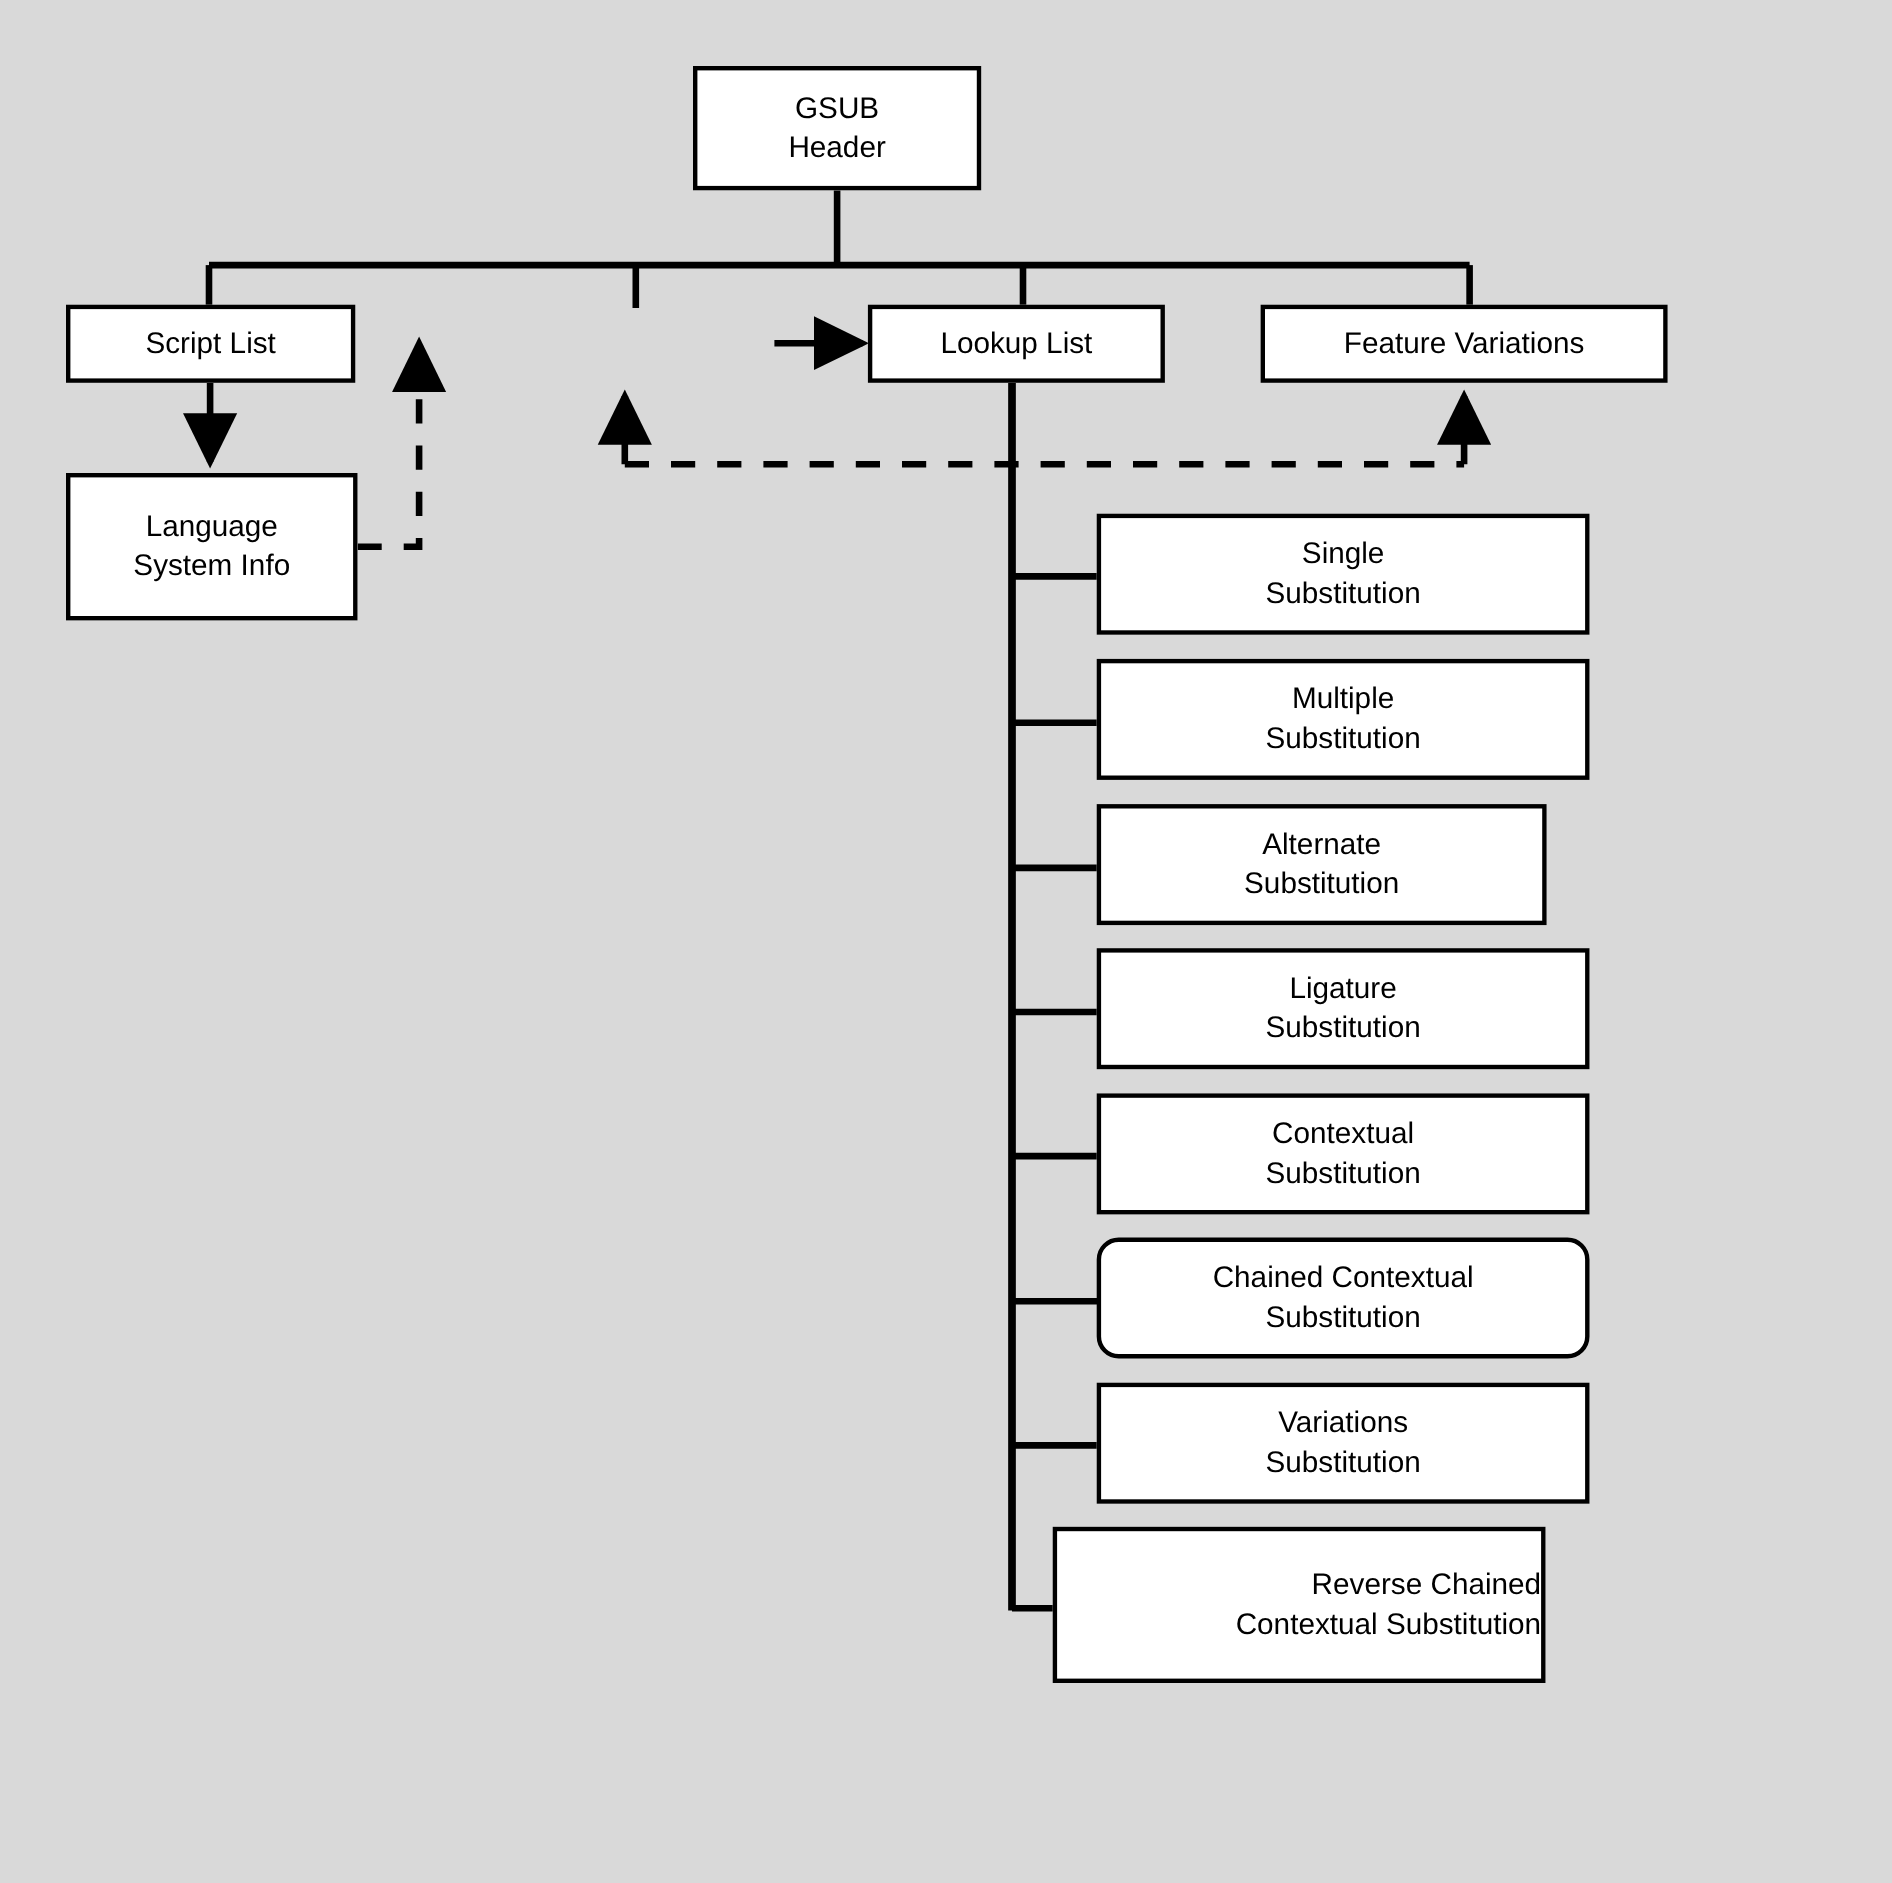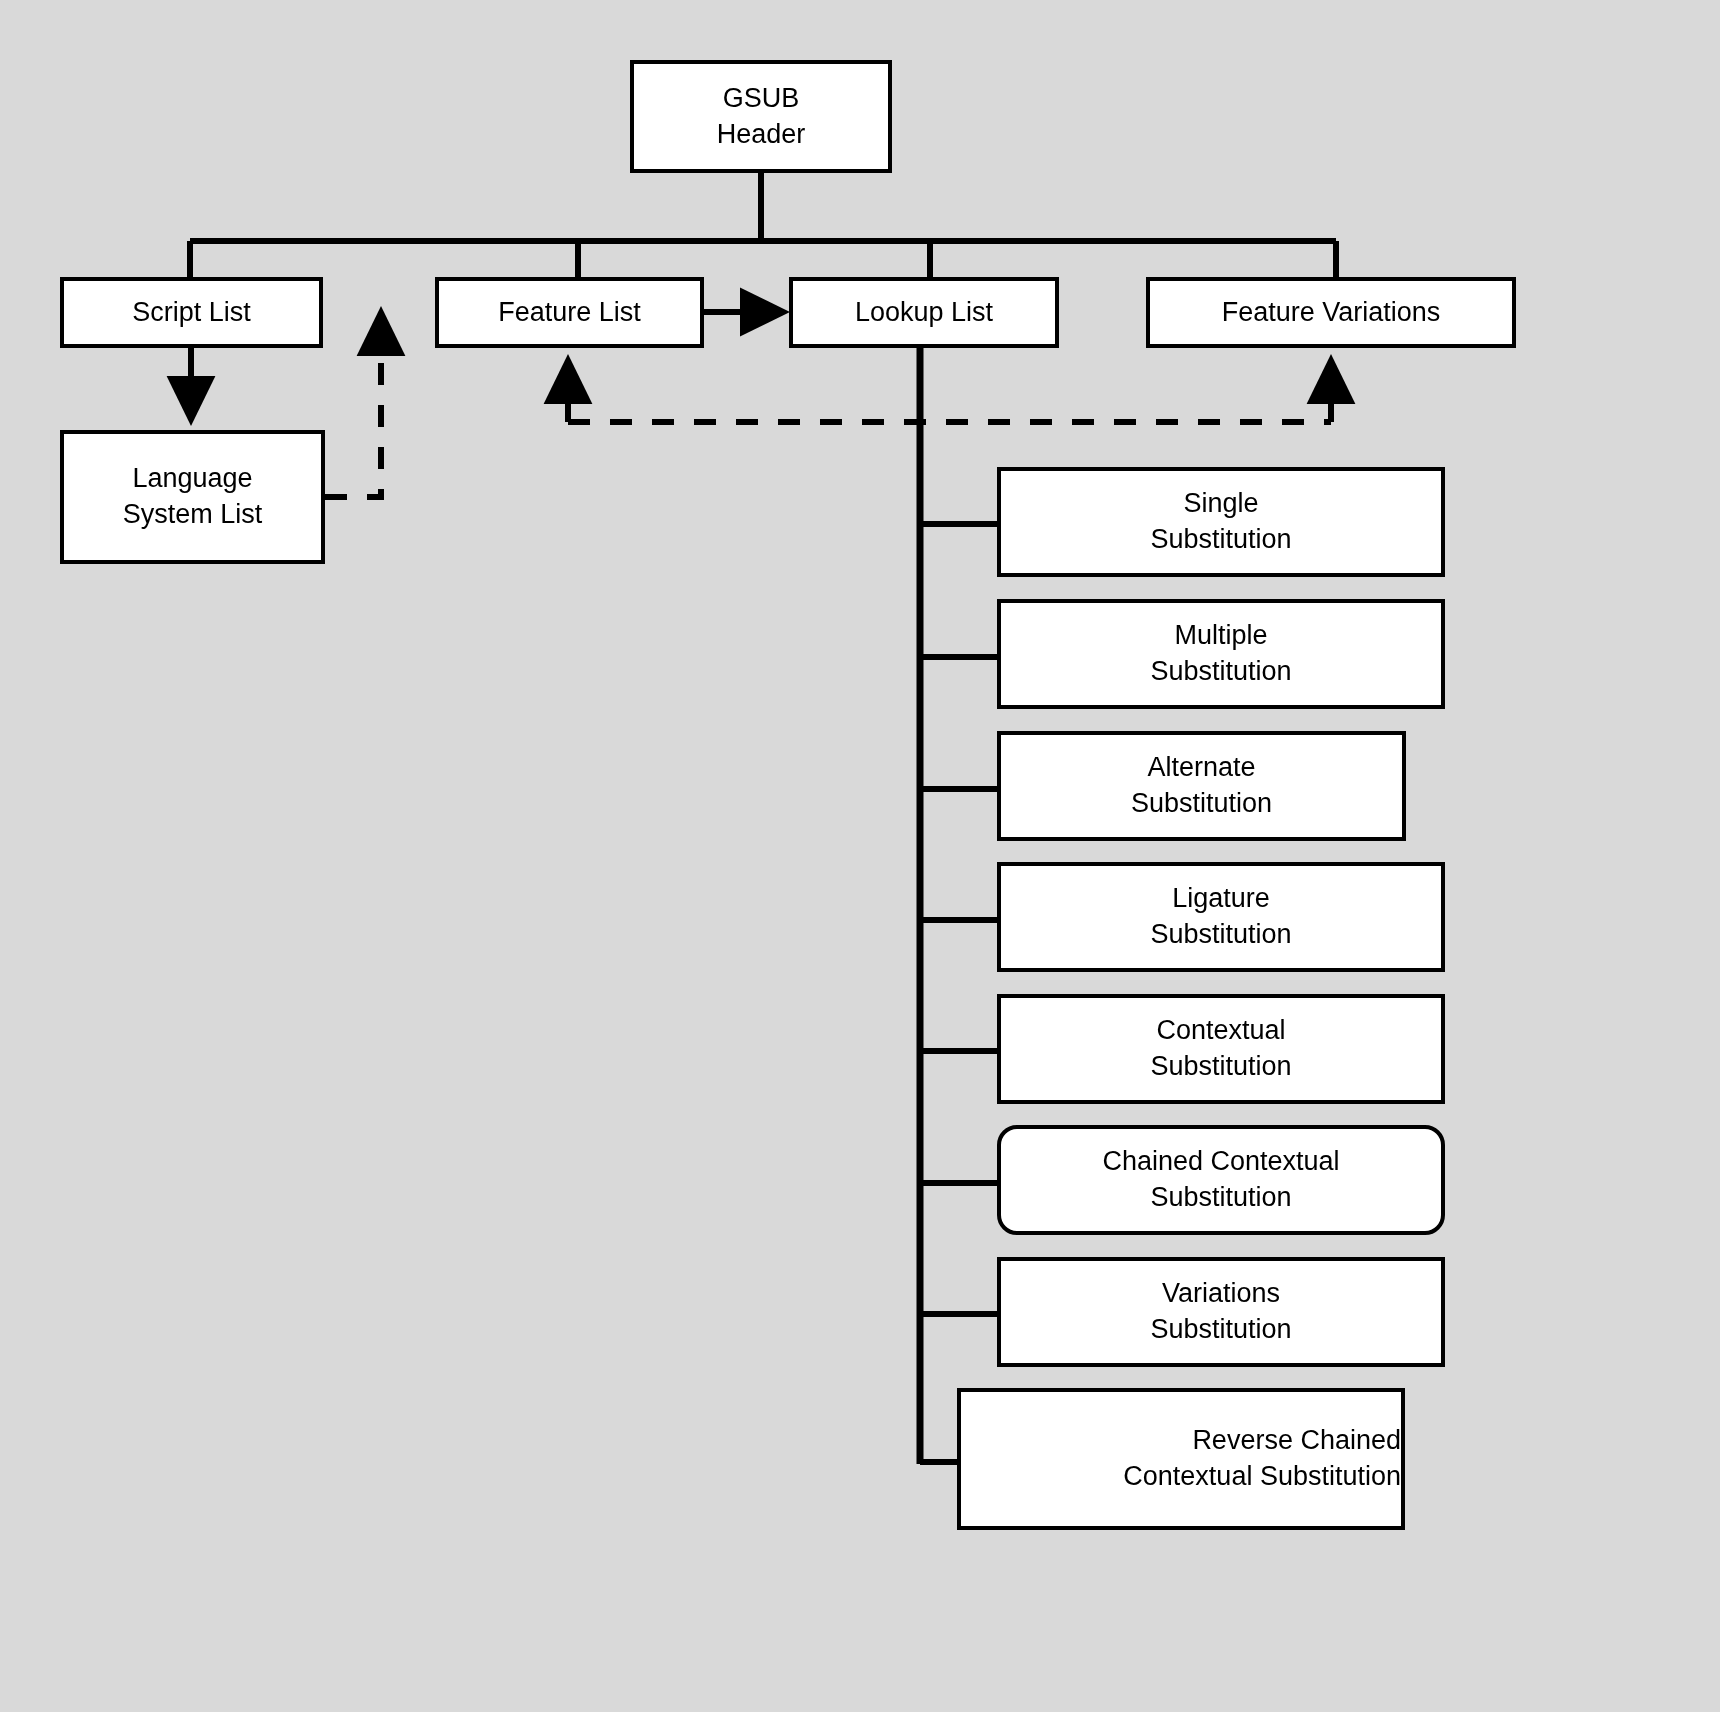--- a/index.html
+++ b/index.html
@@ -83,35 +83,32 @@
 
   <div class="node" style="left:630px;top:60px;width:262px;height:113px;">
     <span class="ln">GSUB</span>
     <span class="ln">Header</span>
   </div>
 
   <div class="node" style="left:60px;top:277px;width:263px;height:71px;">
     <span class="ln">Script List</span>
   </div>
 
-  <div class="node" style="left:435px;top:277px;width:269px;height:71px;">
-    <span class="ln">Feature List</span>
-  </div>
 
   <div class="node" style="left:789px;top:277px;width:270px;height:71px;">
     <span class="ln">Lookup List</span>
   </div>
 
   <div class="node" style="left:1146px;top:277px;width:370px;height:71px;">
     <span class="ln">Feature Variations</span>
   </div>
 
   <div class="node" style="left:60px;top:430px;width:265px;height:134px;">
     <span class="ln">Language</span>
-    <span class="ln">System List</span>
+    <span class="ln">System Info</span>
   </div>
 
   <div class="node" style="left:997px;top:467px;width:448px;height:110px;">
     <span class="ln">Single</span>
     <span class="ln">Substitution</span>
   </div>
 
   <div class="node" style="left:997px;top:599px;width:448px;height:110px;">
     <span class="ln">Multiple</span>
     <span class="ln">Substitution</span>

